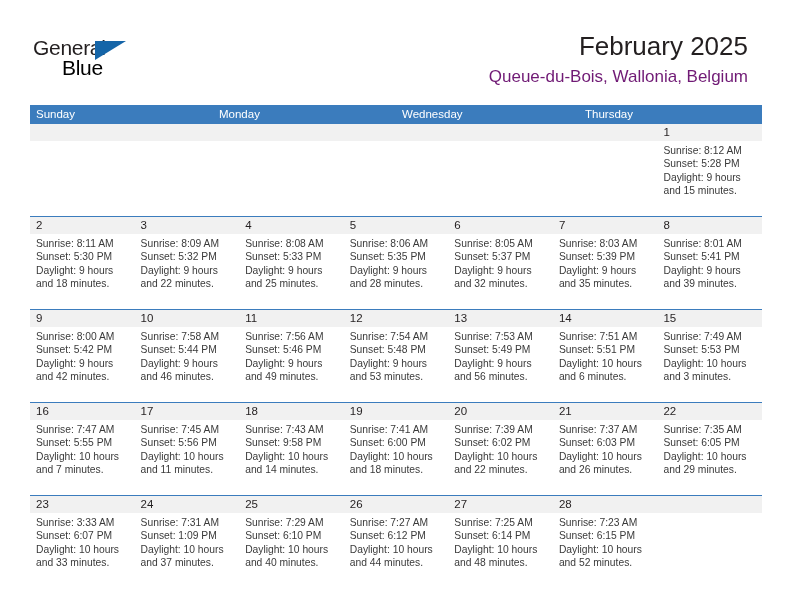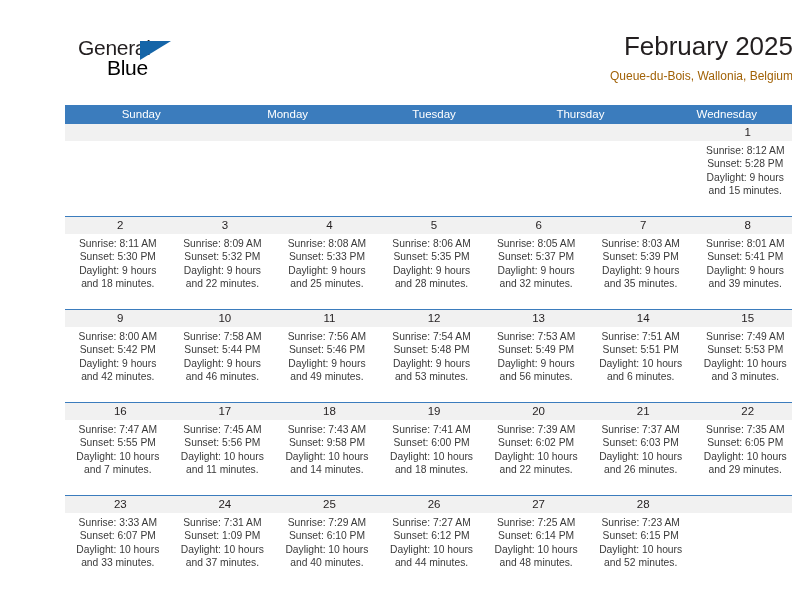--- a/index.html
+++ b/index.html
@@ -12,21 +12,20 @@
     height: 612px;
     font-family: "Liberation Sans", sans-serif;
     color: #000000;
     overflow: hidden;
   }
   .page {
     position: relative;
     width: 715px;
     height: 612px;
     box-sizing: border-box;
-    margin-left: 45px;
   }
 
   
   .header {
     position: absolute;
     left: 0;
     top: 0;
     width: 792px;
     height: 96px;
   }
@@ -72,34 +71,33 @@
   }
   .month-title {
     font-size: 26px;
     color: #231f20;
     line-height: 30px;
     font-weight: normal;
     margin: 0;
     white-space: nowrap;
   }
   .location-subtitle {
-    font-size: 12px;
-    color: #a16207;
+    font-size: 17px;
+    color: #701a75;
     line-height: 19px;
     margin: 6px 0 0 0;
     white-space: nowrap;
   }
 
   
   .calendar {
     position: absolute;
-    left: 20px;
+    left: 30px;
     top: 105px;
     width: 732px;
-    text-align: center;
   }
   .weekday-header {
     display: flex;
     width: 100%;
     background: #3b7cbd;
     height: 19px;
   }
   .weekday-cell {
     flex: 1 1 0;
     color: #ffffff;
@@ -165,23 +163,22 @@
       <h1 class="month-title">February 2025</h1>
       <p class="location-subtitle">Queue-du-Bois, Wallonia, Belgium</p>
     </div>
 
   </div>
 
   <div class="calendar">
     <div class="weekday-header" id="weekday-header">
         <div class="weekday-cell">Sunday</div>
         <div class="weekday-cell">Monday</div>
-        <div class="weekday-cell">Tuesday</div>
+        <div class="weekday-cell">Wednesday</div>
         <div class="weekday-cell">Thursday</div>
-        <div class="weekday-cell">Wednesday</div>
       </div>
     <div id="weeks-container">
         <div class="week-row first-row">
           <div class="day-cell empty">
             <div class="day-number"></div>
           </div>
           <div class="day-cell empty">
             <div class="day-number"></div>
           </div>
           <div class="day-cell empty">

